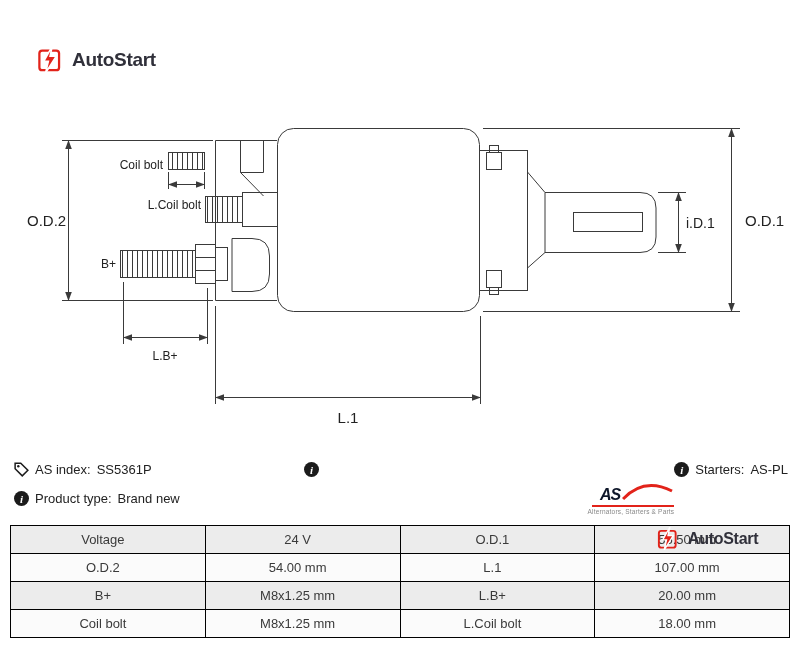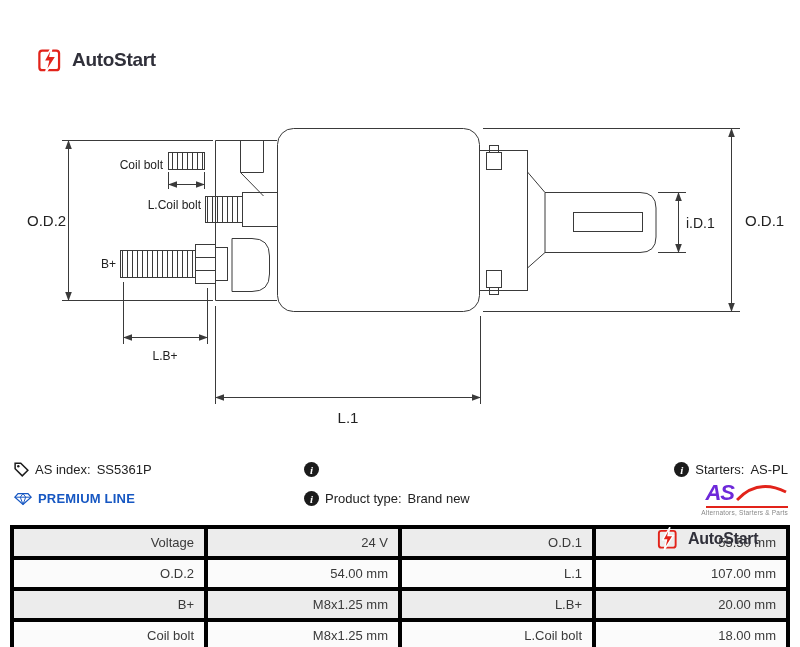--- a/index.html
+++ b/index.html
@@ -41,33 +41,33 @@
     display:inline-flex;align-items:center;justify-content:center;
     font-family:"Liberation Serif", serif;font-style:italic;font-weight:bold;font-size:11px;
     flex:0 0 15px;
   }
   .tag-icon,.gem-icon{display:block;}
   .premium{color:#1657c2;font-weight:bold;letter-spacing:0.2px;}
 
   
   .aspl-logo{display:flex;flex-direction:column;align-items:flex-end;line-height:1;margin-top:2px;}
   .aspl-top{display:flex;align-items:flex-end;}
-  .aspl-as{color:#6d28d9;font-weight:bold;font-style:italic;font-size:22px;letter-spacing:-1px;}
+  .aspl-as{color:#0f172a;font-weight:bold;font-style:italic;font-size:16px;letter-spacing:-1px;}
   .aspl-swoosh{width:52px;height:20px;margin-left:2px;}
   .aspl-line{width:82px;border-top:2px solid #e2231a;margin-top:2px;}
   .aspl-tagline{font-size:6.5px;color:#888;margin-top:2px;letter-spacing:0.2px;}
 
   
   .spec-table{
     position:absolute;left:10px;top:525px;width:780px;
     border-collapse:collapse;font-size:13px;color:#3a3a3a;table-layout:fixed;
   }
   .spec-table td{
-    border:4px solid #000000;height:27px;padding:0 10px 0 0;
-    text-align:right;width:25%;overflow:hidden;white-space:nowrap;
+    border:1px solid #000000;height:27px;padding:0 10px 0 0;
+    text-align:center;width:25%;overflow:hidden;white-space:nowrap;
   }
   .spec-table tr:nth-child(odd){background:#ececec;}
   .spec-table tr:nth-child(even){background:#fbfbfb;}
 </style>
 </head>
 <body>
 
 <div class="page">
 
   <div class="logo logo-header">
@@ -191,27 +191,20 @@
     <div class="info-item">
       <span class="info-icon">i</span>
     </div>
 
     <div class="info-item right">
       <span class="info-icon">i</span>
       <span>Starters:</span>
       <span class="bold">AS-PL</span>
     </div>
 
-    <div class="info-item">
-      <svg class="gem-icon" width="18" height="14" viewBox="0 0 20 15">
-        <path d="M4.5,1.5 H15.5 L19,5.5 L10,13.5 L1,5.5 Z" fill="none" stroke="#1657c2" stroke-width="1.4"></path>
-        <path d="M1,5.5 H19 M7,5.5 L10,13.5 L13,5.5 L10,1.5 L7,5.5" fill="none" stroke="#1657c2" stroke-width="1.1"></path>
-      </svg>
-      <span class="premium">PREMIUM LINE</span>
-    </div>
 
     <div class="info-item">
       <span class="info-icon">i</span>
       <span>Product type:</span>
       <span class="bold">Brand new</span>
     </div>
 
     <div class="info-item right">
       <div class="aspl-logo">
         <div class="aspl-top">

